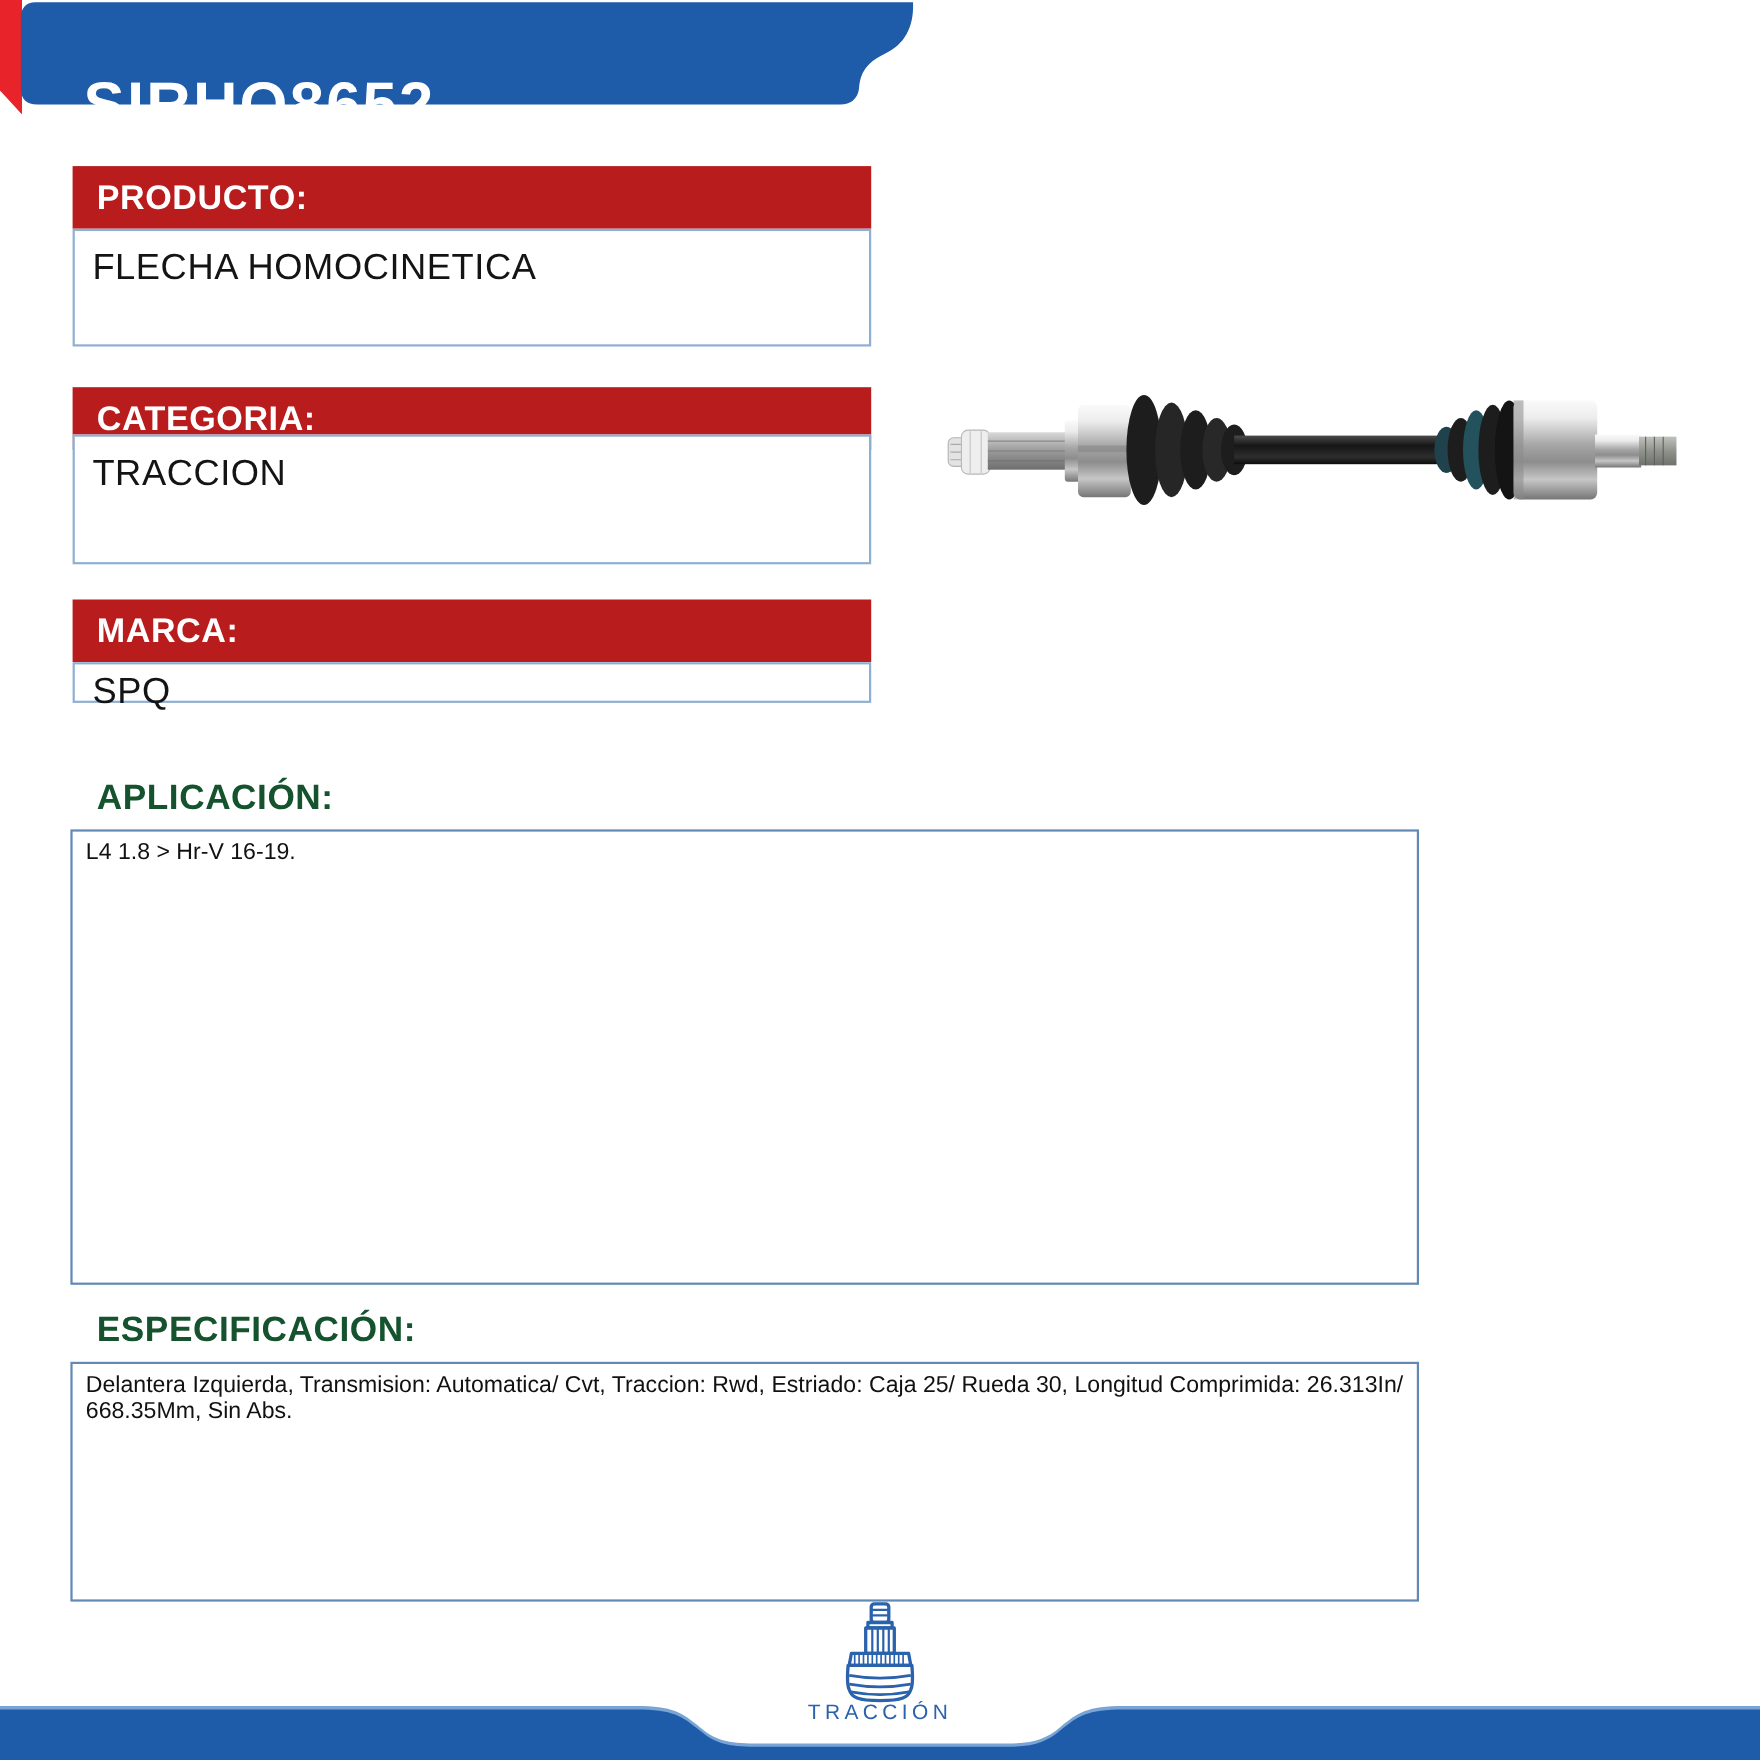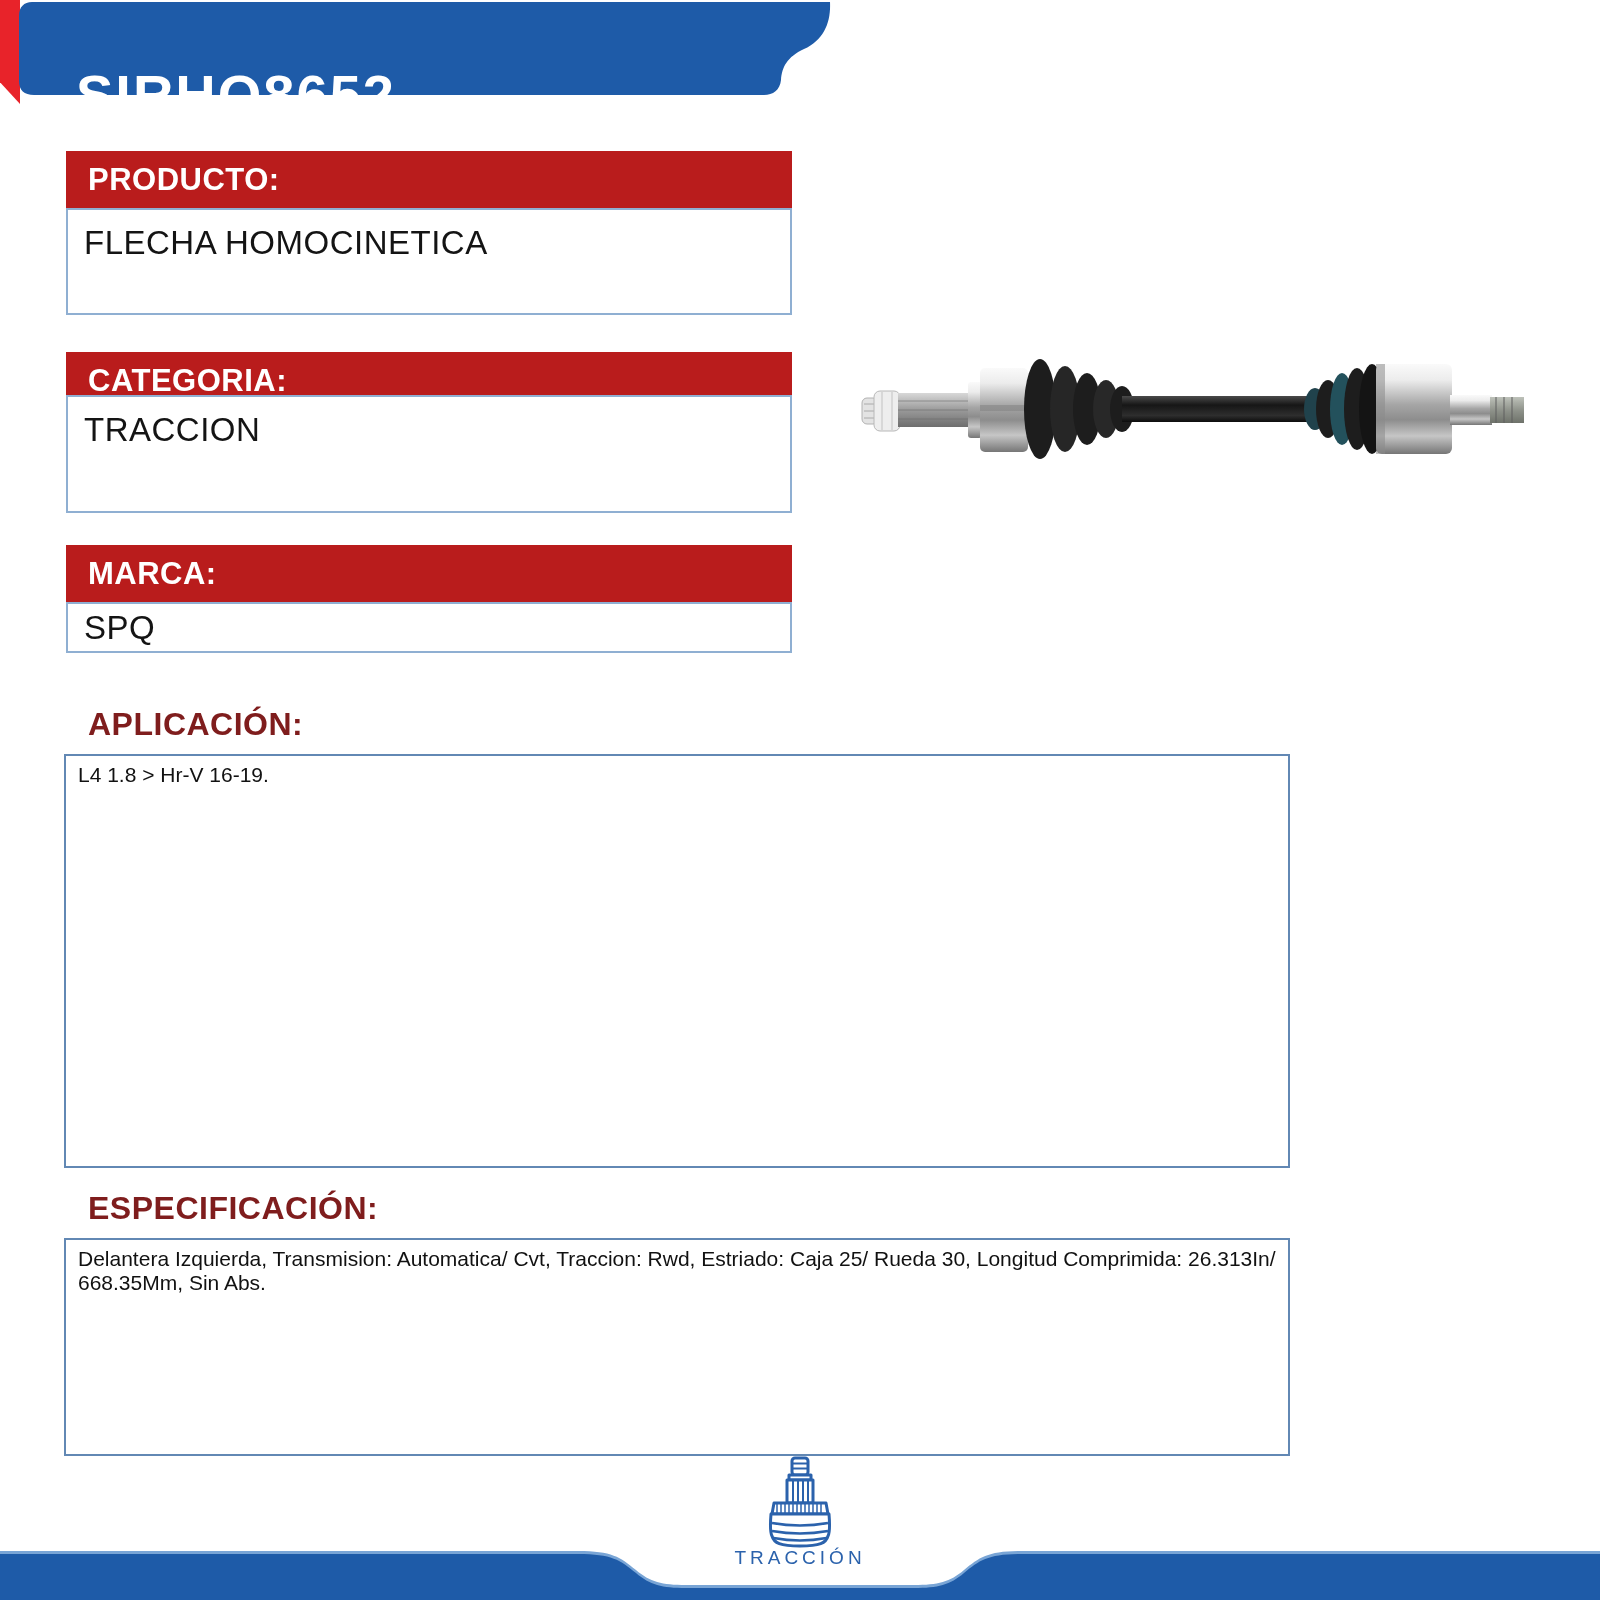--- a/index.html
+++ b/index.html
@@ -23,24 +23,24 @@
     position:absolute;left:66px;width:726px;height:57px;background:#b91c1c;color:#ffffff;
     font-size:31px;font-weight:700;display:flex;align-items:center;padding-left:22px;
     box-sizing:border-box;letter-spacing:0.5px;
   }
   .sec-box{
     position:absolute;left:66px;width:726px;background:#ffffff;border:2px solid #8FAFD2;
     box-sizing:border-box;font-size:33px;color:#141414;padding:14px 0 0 16px;letter-spacing:0.5px;
   }
   .bar-producto{top:151px;} .box-producto{top:208px;height:107px;}
   .bar-categoria{top:352px;} .box-categoria{top:395px;height:118px;}
-  .bar-marca{top:545px;} .box-marca{top:602px;height:51px;padding-top:5px;}
+  .bar-marca{top:545px;} .box-marca{top:602px;height:37px;padding-top:5px;}
   
   .big-title{
-    position:absolute;left:88px;color:#7f1d1d;font-size:32px;font-weight:700;letter-spacing:0.5px;
+    position:absolute;left:88px;color:#14532d;font-size:32px;font-weight:700;letter-spacing:0.5px;
   }
   .title-aplicacion{top:706px;} .title-especificacion{top:1190px;}
   .big-box{
     position:absolute;left:64px;width:1226px;background:#ffffff;border:2px solid #6288B4;
     box-sizing:border-box;font-size:21px;color:#111111;padding:7px 12px;line-height:1.14;
   }
   .box-aplicacion{top:754px;height:414px;}
   .box-especificacion{top:1238px;height:218px;}
   
   .photo{position:absolute;left:860px;top:335px;}

